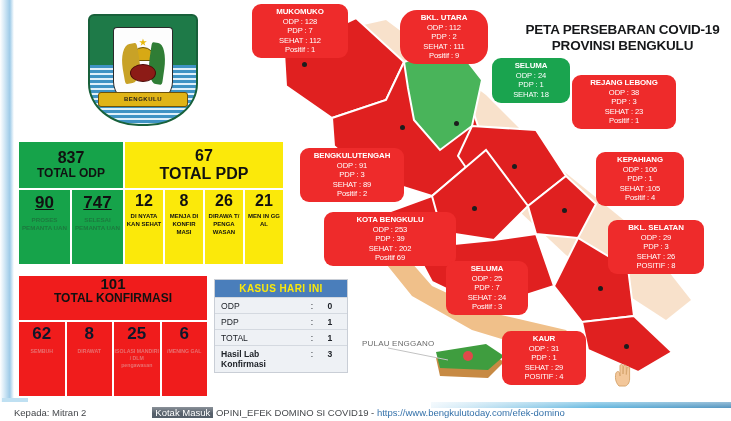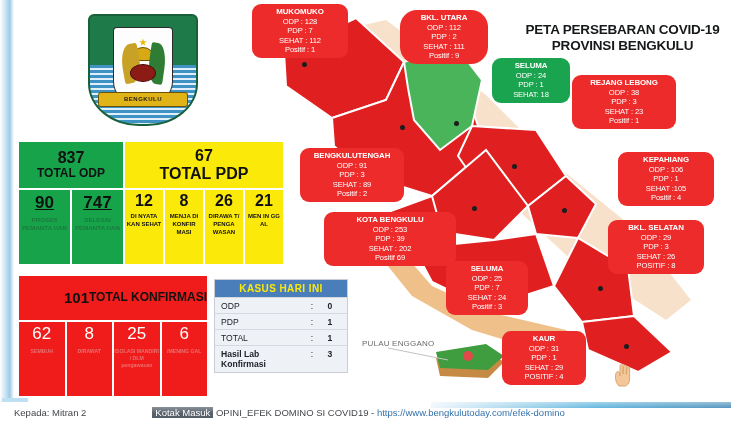--- a/index.html
+++ b/index.html
@@ -190,34 +190,34 @@
   .pdp-col .num { font-size: 16px; font-weight: bold; color: #111; }
   .pdp-col .lbl {
     font-size: 6px; font-weight: bold; color: #111;
     text-align: center; line-height: 1.35; margin-top: 2px;
   }
 
   .konf-panel { left: 18px; top: 275px; width: 190px; height: 122px; }
   .konf-head {
     height: 46px; background: #f01c1c;
     border: 1.5px solid #ffffff;
-    display: flex; flex-direction: row;
-    align-items: center; justify-content: flex-end;
+    display: flex; flex-direction: column;
+    align-items: center; justify-content: flex-start;
     color: #111; text-align: center;
   }
   .konf-head .big { font-size: 15px; font-weight: bold; line-height: 1.05; }
   .konf-head .cap { font-size: 12px; font-weight: bold; line-height: 1.1; }
   .konf-cols { display: flex; height: 76px; }
   .konf-col {
     flex: 1; background: #f01c1c;
     border: 1.5px solid #ffffff;
     display: flex; flex-direction: column;
     align-items: center; padding-top: 2px;
   }
-  .konf-col .num { font-size: 17px; font-weight: normal; color: #ffffff; }
+  .konf-col .num { font-size: 17px; font-weight: bold; color: #0f172a; }
   .konf-col .lbl {
     font-size: 5.2px; font-weight: bold; color: #e87070;
     text-align: center; line-height: 1.35; margin-top: 4px;
   }
 
   
   .today {
     position: absolute; left: 214px; top: 279px;
     width: 134px;
     border: 1px solid #c9ced6;
@@ -376,21 +376,21 @@
   </div>
 
   <div class="callout red" style="left:572px; top:75px; width:104px;">
     <span class="c-name">REJANG LEBONG</span>
     <span class="c-row">ODP : 38</span>
     <span class="c-row">PDP : 3</span>
     <span class="c-row">SEHAT : 23</span>
     <span class="c-row">Positif : 1</span>
   </div>
 
-  <div class="callout red" style="left:618px; top:152px; width:96px;">
+  <div class="callout red" style="left:596px; top:152px; width:88px;">
     <span class="c-name">KEPAHIANG</span>
     <span class="c-row">ODP : 106</span>
     <span class="c-row">PDP : 1</span>
     <span class="c-row">SEHAT :105</span>
     <span class="c-row">Positif : 4</span>
   </div>
 
   <div class="callout red" style="left:300px; top:148px; width:104px;">
     <span class="c-name">BENGKULUTENGAH</span>
     <span class="c-row">ODP : 91</span>

